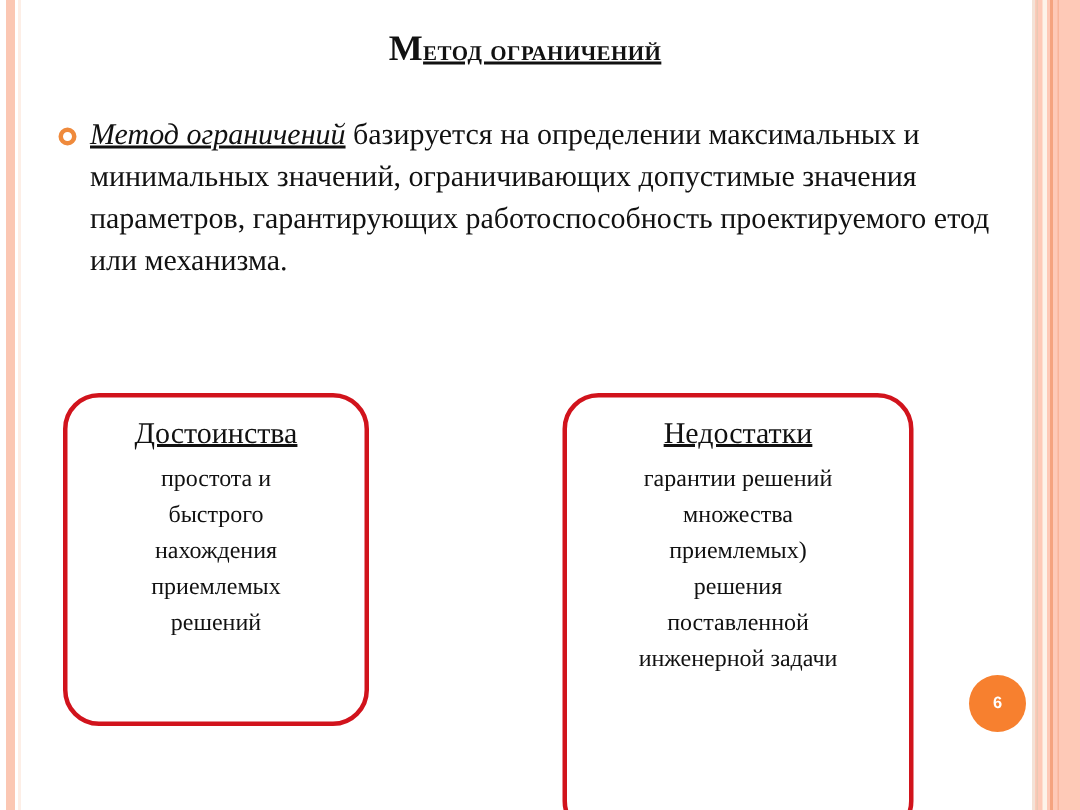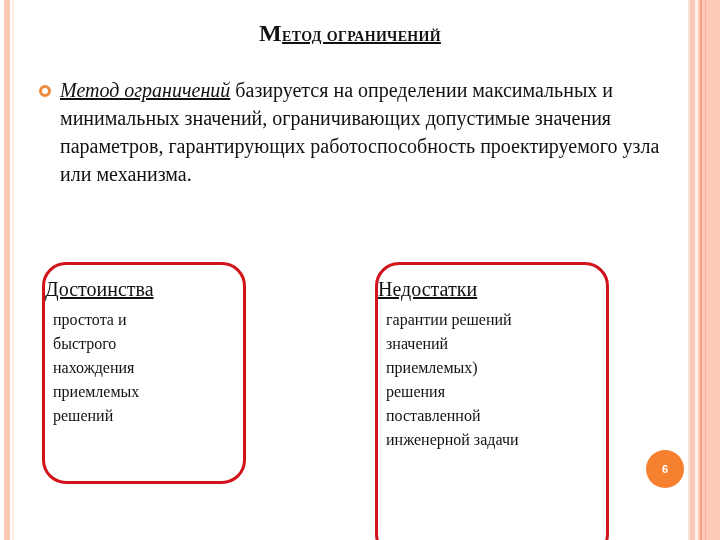--- a/index.html
+++ b/index.html
@@ -41,21 +41,21 @@
       background: #fff;
     }
     .para {
       position: absolute; left: 60px; top: 76px; width: 620px;
       font-size: 20px; line-height: 28px;
     }
     .para .lead { font-style: italic; text-decoration: underline; }
 
     .box {
       position: absolute; border: 3px solid #d1131c; border-radius: 24px;
-      background: #fff; box-sizing: border-box; text-align: left;
+      background: #fff; box-sizing: border-box; text-align: center;
     }
     .box-left { left: 42px; top: 262px; width: 204px; height: 222px; }
     .box-right { left: 375px; top: 262px; width: 234px; height: 296px; }
     .box-heading {
       font-size: 20px; text-decoration: underline; margin-top: 11px; line-height: 26px;
     }
     .box-right .box-heading { margin-top: 11px; }
     .box-body {
       font-size: 16px; line-height: 24px; margin-top: 6px; padding: 0 8px;
     }
@@ -75,38 +75,38 @@
 <div class="right-border"></div>
 <div class="right-line-1"></div>
 <div class="right-line-2"></div>
 <div class="right-line-3"></div>
 <div class="right-line-4"></div>
 <div class="right-line-5"></div>
 
 <div class="title"><span class="cap">М</span><span class="rest">етод ограничений</span></div>
 
 <div class="bullet-icon"></div>
-<div class="para"><span class="lead">Метод ограничений</span><span> базируется на определении максимальных и минимальных значений, ограничивающих допустимые значения параметров, гарантирующих работоспособность проектируемого узла или механизма.</span></div>
+<div class="para"><span class="lead">Метод ограничений</span><span> базируется на определении максимальных и минимальных значений, ограничивающих допустимые значения параметров, гарантирующих работоспособность проектируемого етод или механизма.</span></div>
 
 <div class="box box-left">
   <div class="box-heading">Достоинства</div>
   <div class="box-body">
     <div>простота и</div>
     <div>быстрого</div>
     <div>нахождения</div>
     <div>приемлемых</div>
     <div>решений</div>
   </div>
 </div>
 
 <div class="box box-right">
   <div class="box-heading">Недостатки</div>
   <div class="box-body">
     <div>гарантии решений</div>
-    <div>значений</div>
+    <div>множества</div>
     <div>приемлемых)</div>
     <div>решения</div>
     <div>поставленной</div>
     <div>инженерной задачи</div>
   </div>
 </div>
 
 <div class="page-badge">6</div>
 
 </body></html>

